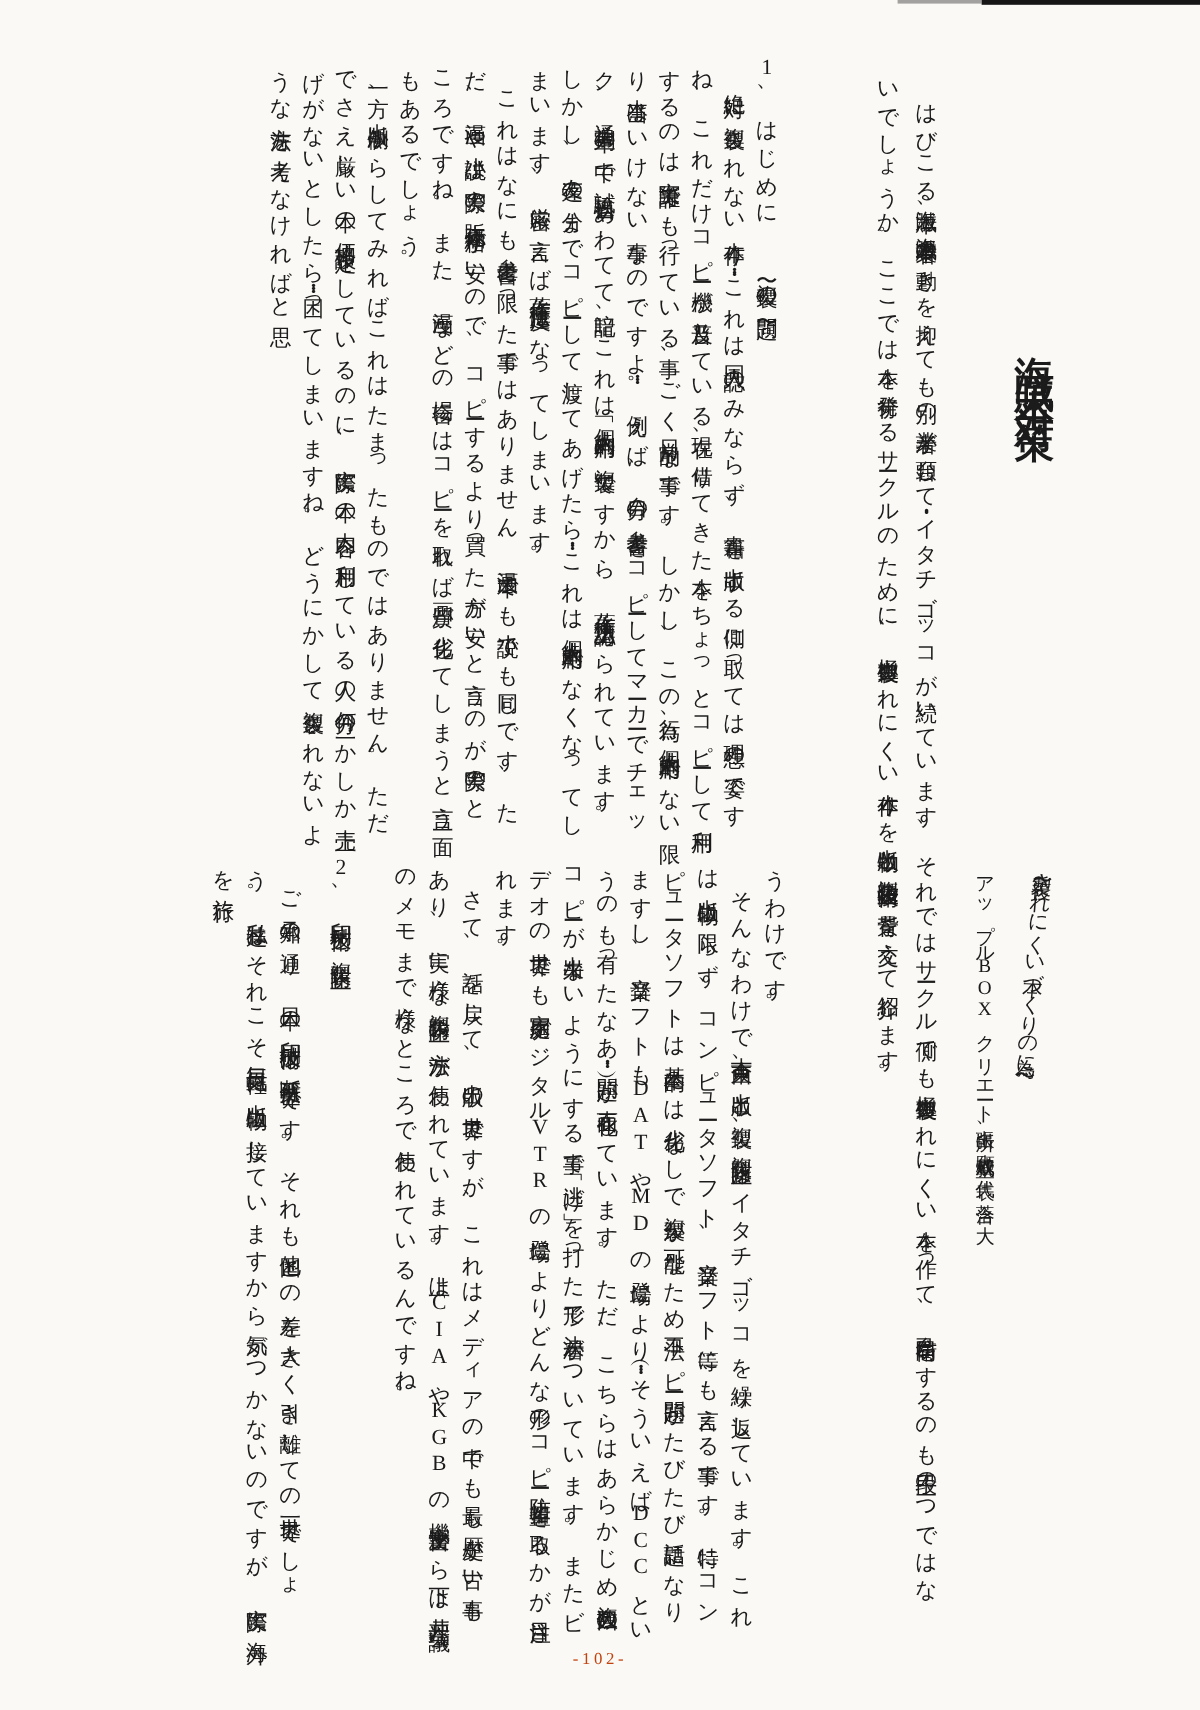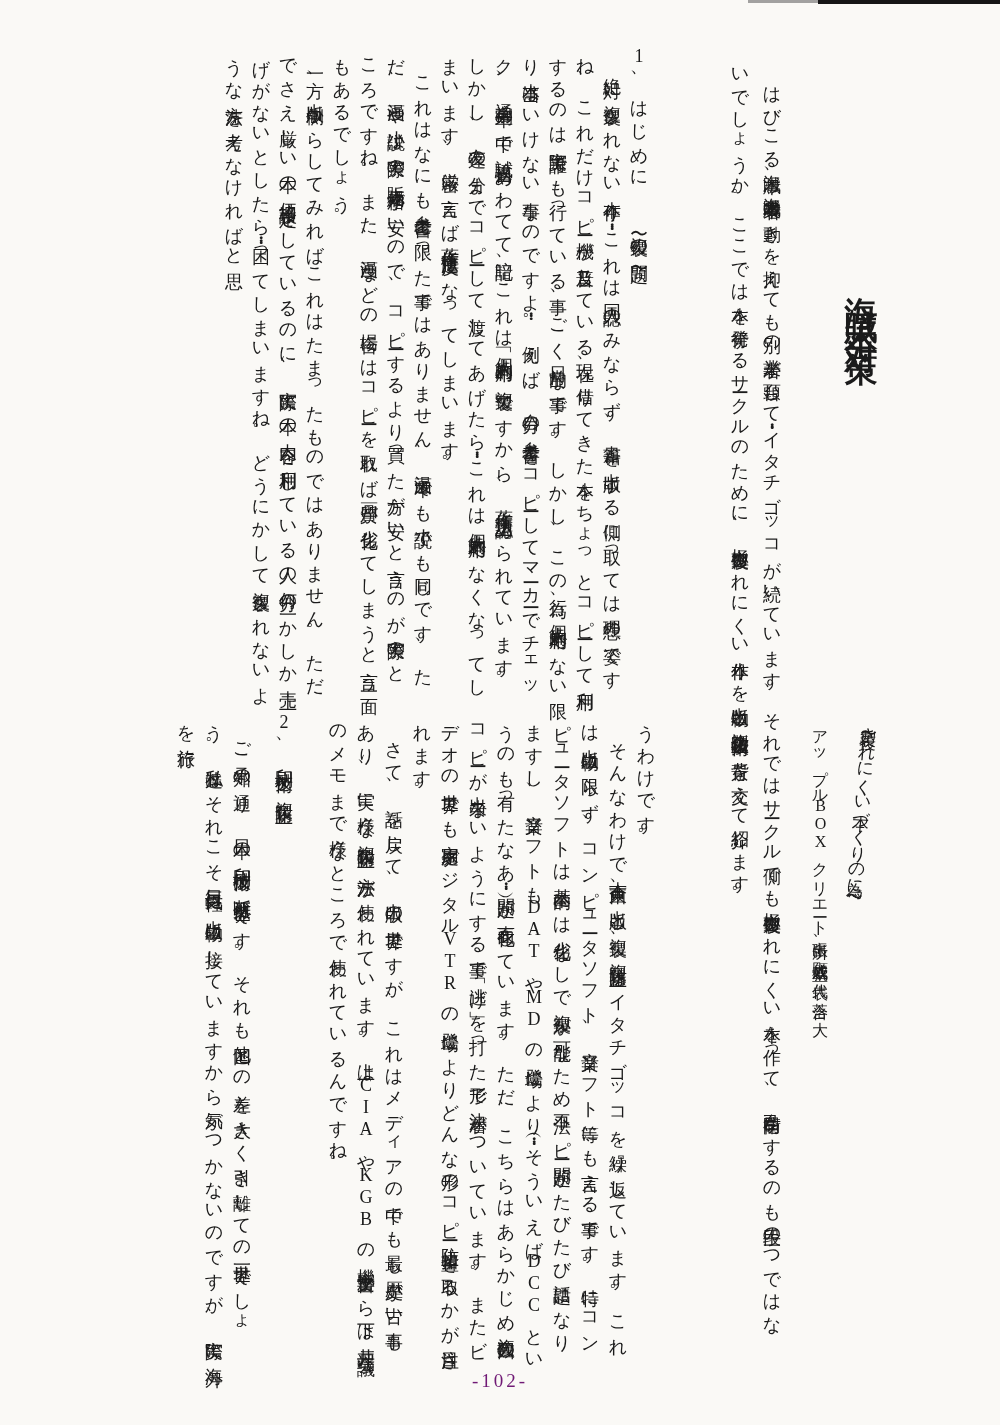--- a/index.html
+++ b/index.html
@@ -70,22 +70,22 @@
     top:712px; right:340px;
     width:550px; height:652px;
     line-height:28px;
   }
   .h{ font-weight:normal; }
   .h2gap{ margin-block-start:26px; margin-block-end:14px; }
 
   .pagenum{
     position:absolute; left:0; right:0; bottom:33px;
     text-align:center;
-    font-size:19px; letter-spacing:3px;
-    color:#701a75;
+    font-size:14px; letter-spacing:3px;
+    color:#c2410c;
   }
 </style>
 </head>
 <body>
 
 <div class="page">
 
   <div class="scan-line"></div>
 
   <h1 class="title vt">海賊本対策</h1>

